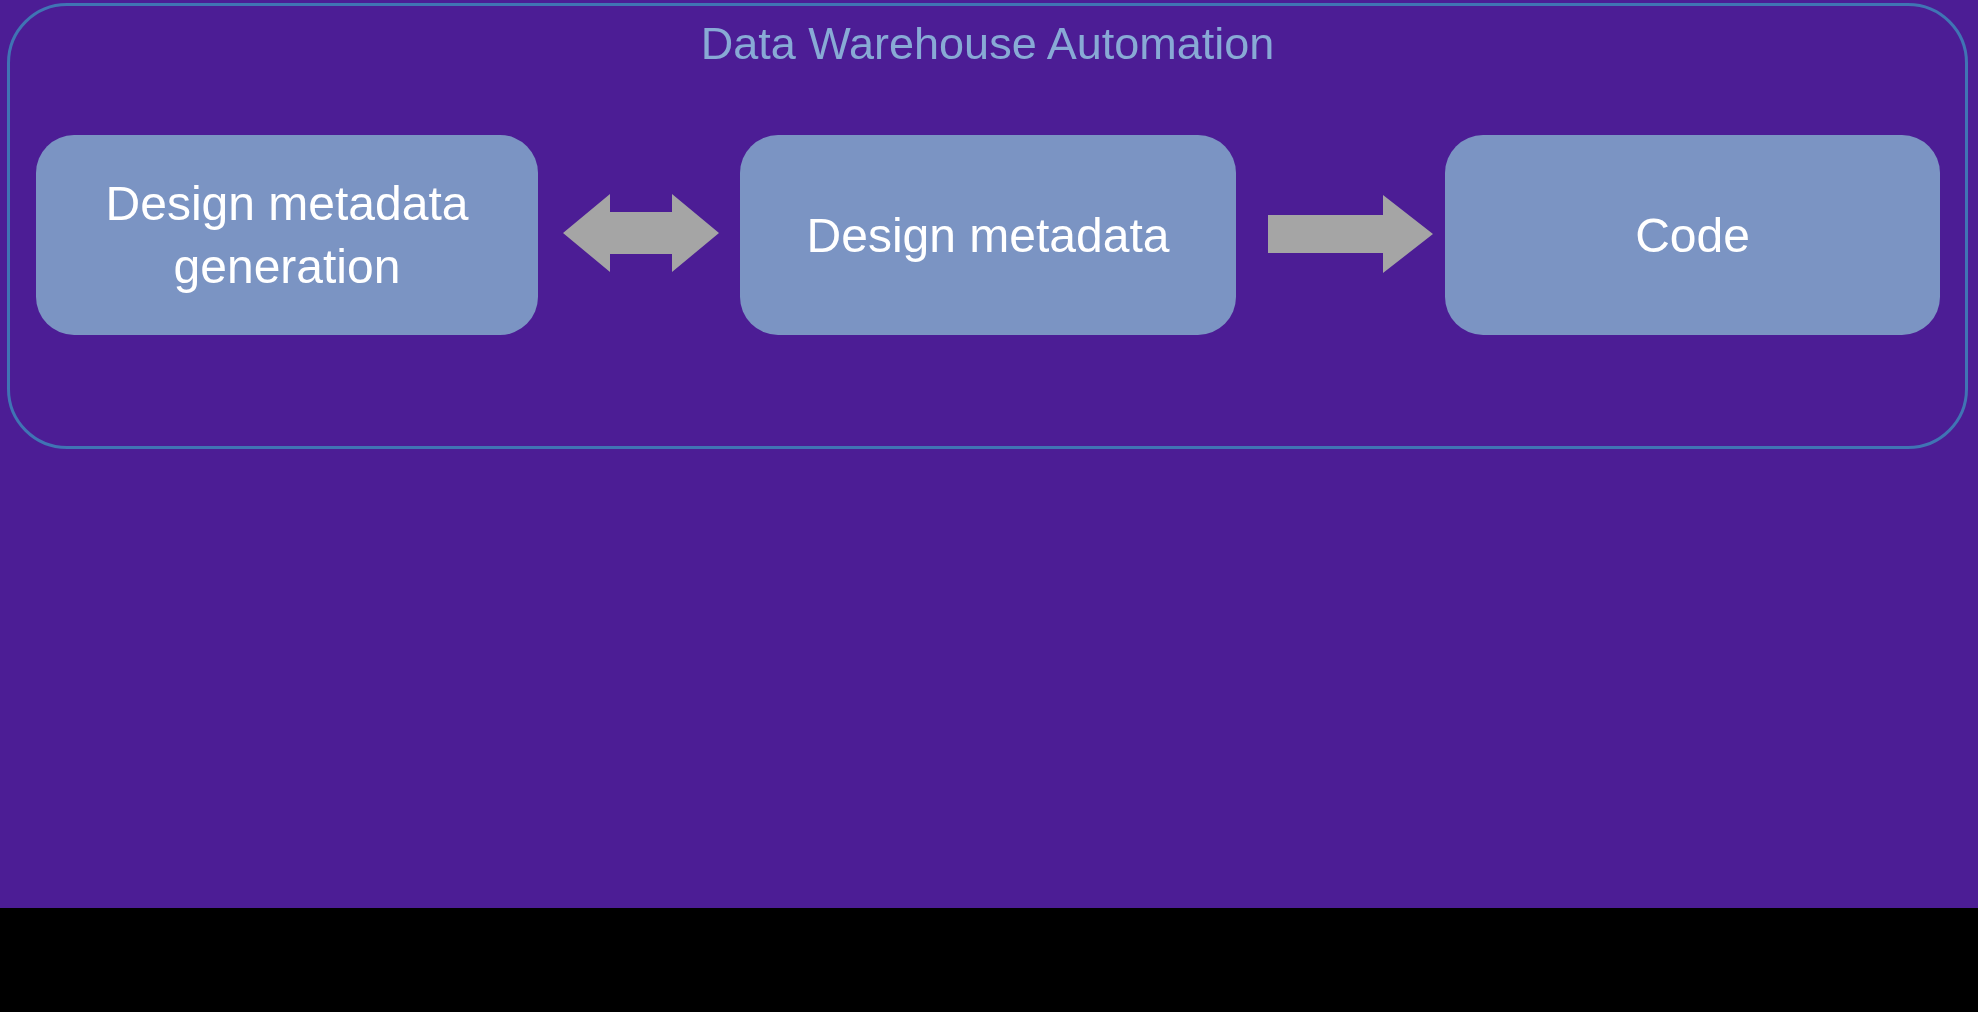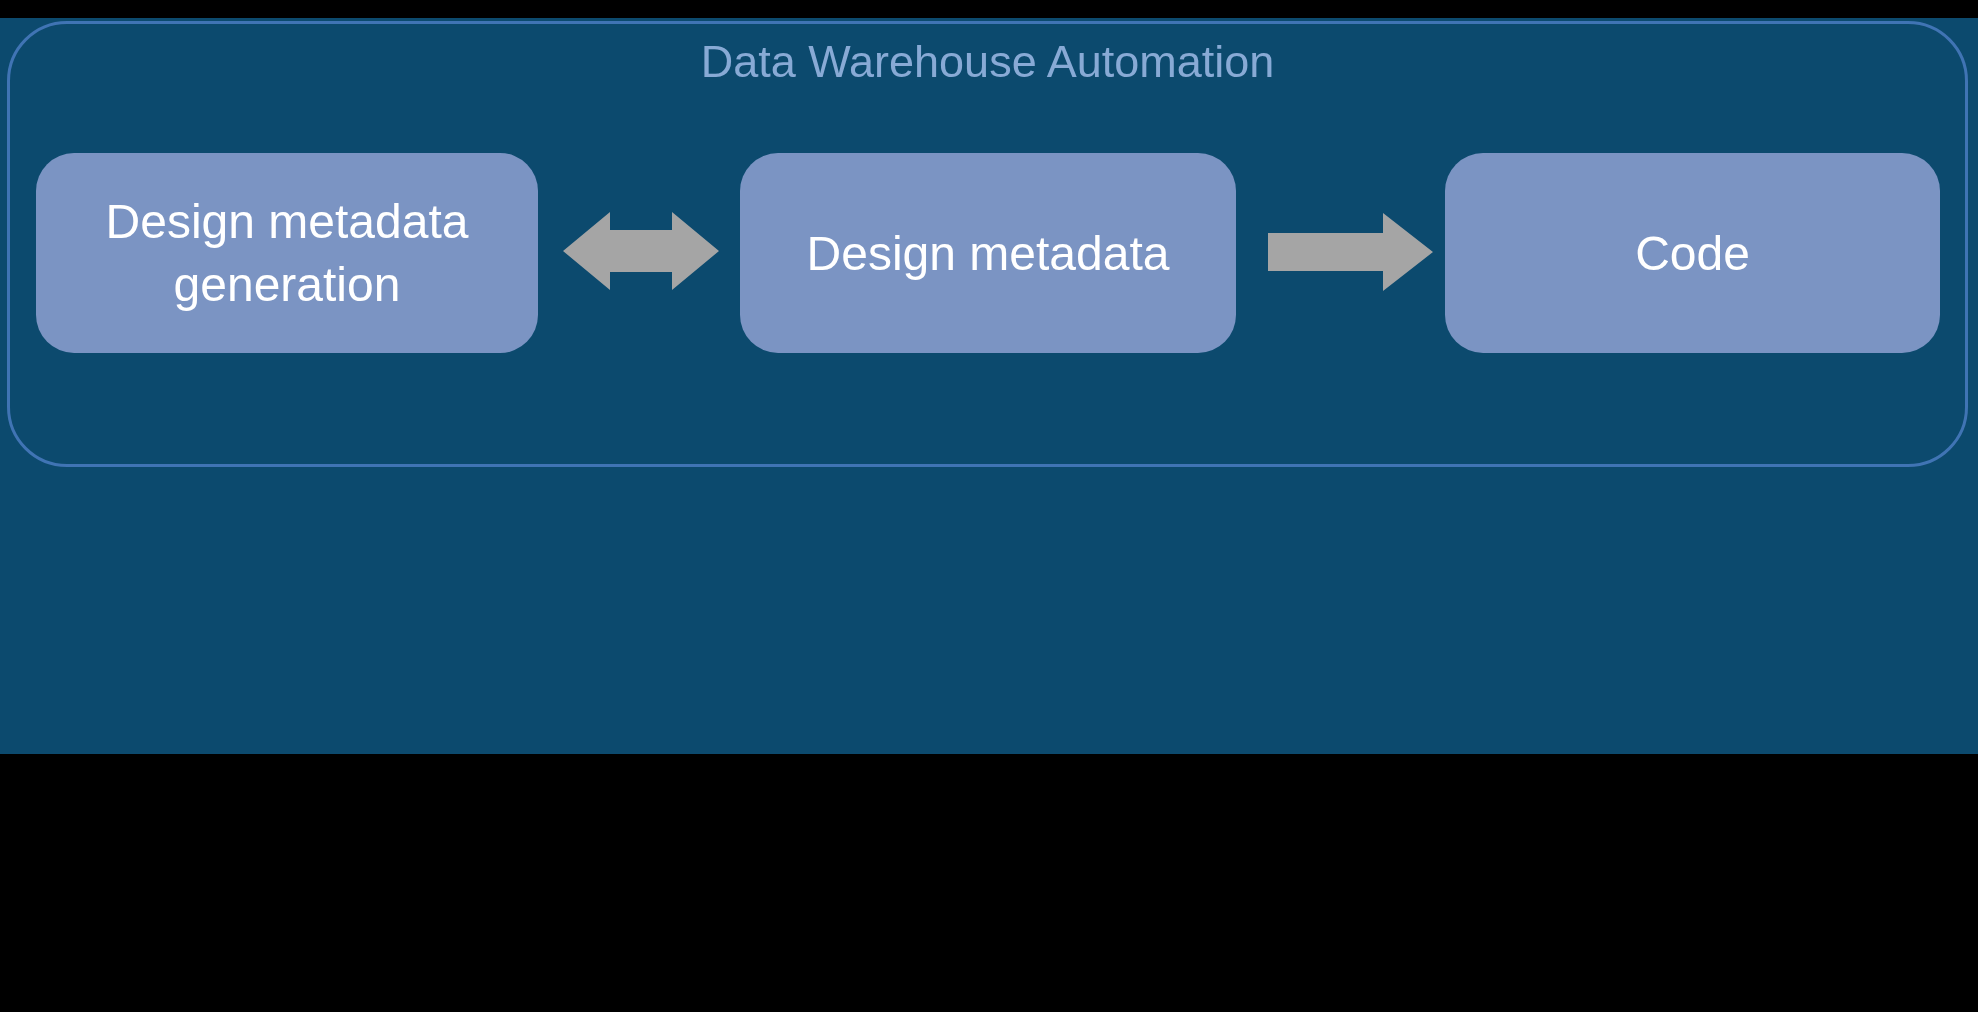--- a/index.html
+++ b/index.html
@@ -3,25 +3,24 @@
 <meta charset="utf-8">
 <style>
   html, body {
     margin: 0;
     padding: 0;
     background: #000000;
   }
   .stage {
     position: relative;
     width: 1978px;
-    height: 736px;
-    background: #0c4a6e;
+    height: 908px;
+    background: #4c1d95;
     overflow: hidden;
     font-family: "Liberation Sans", sans-serif;
-    margin-top: 18px;
   }
   .group-frame {
     position: absolute;
     left: 7px;
     top: 3px;
     width: 1961px;
     height: 446px;
     border: 3px solid #4074B4;
     border-radius: 60px;
     box-sizing: border-box;

